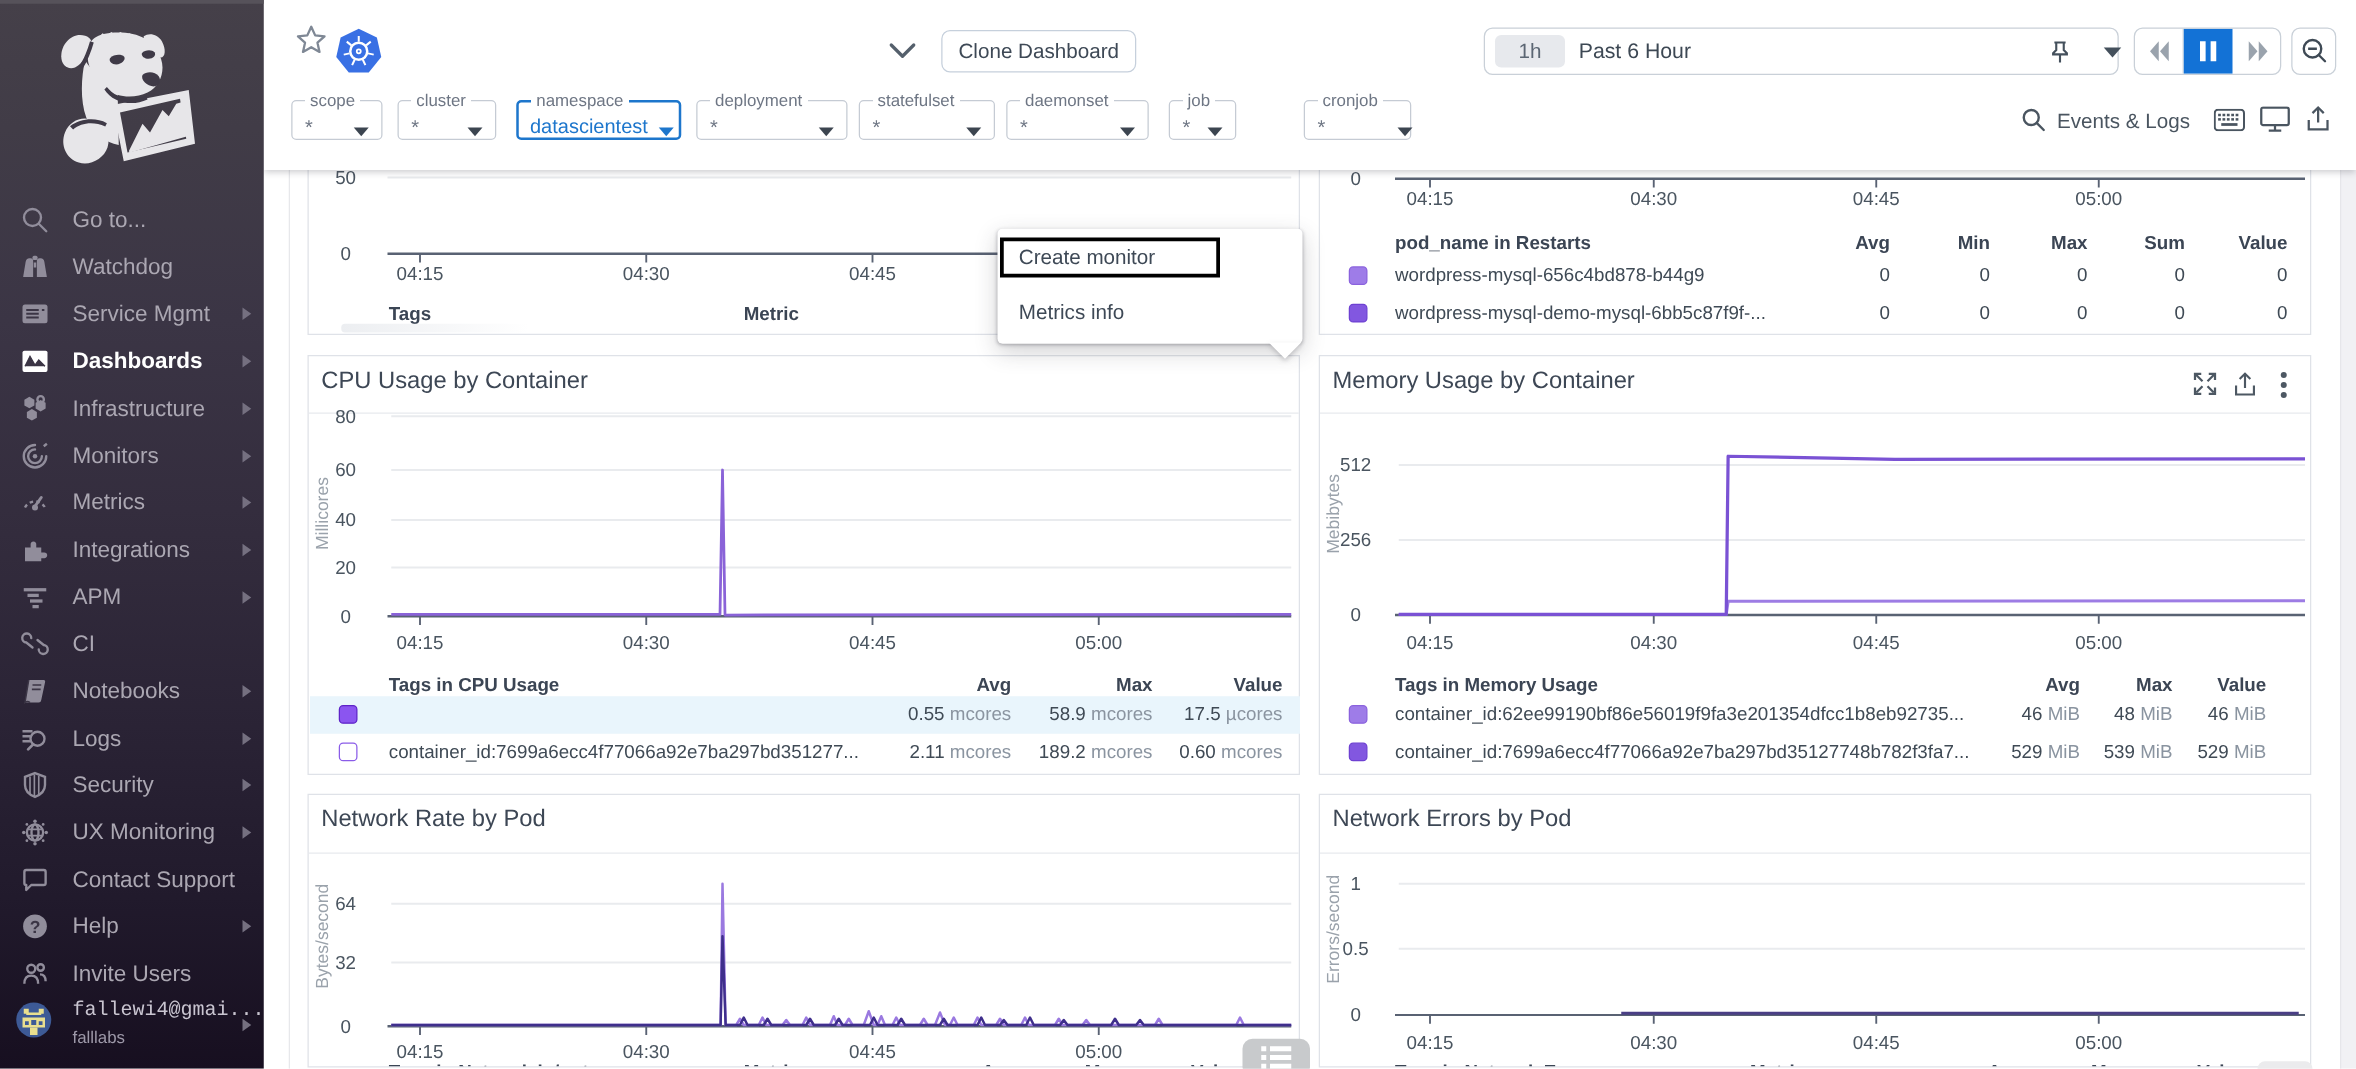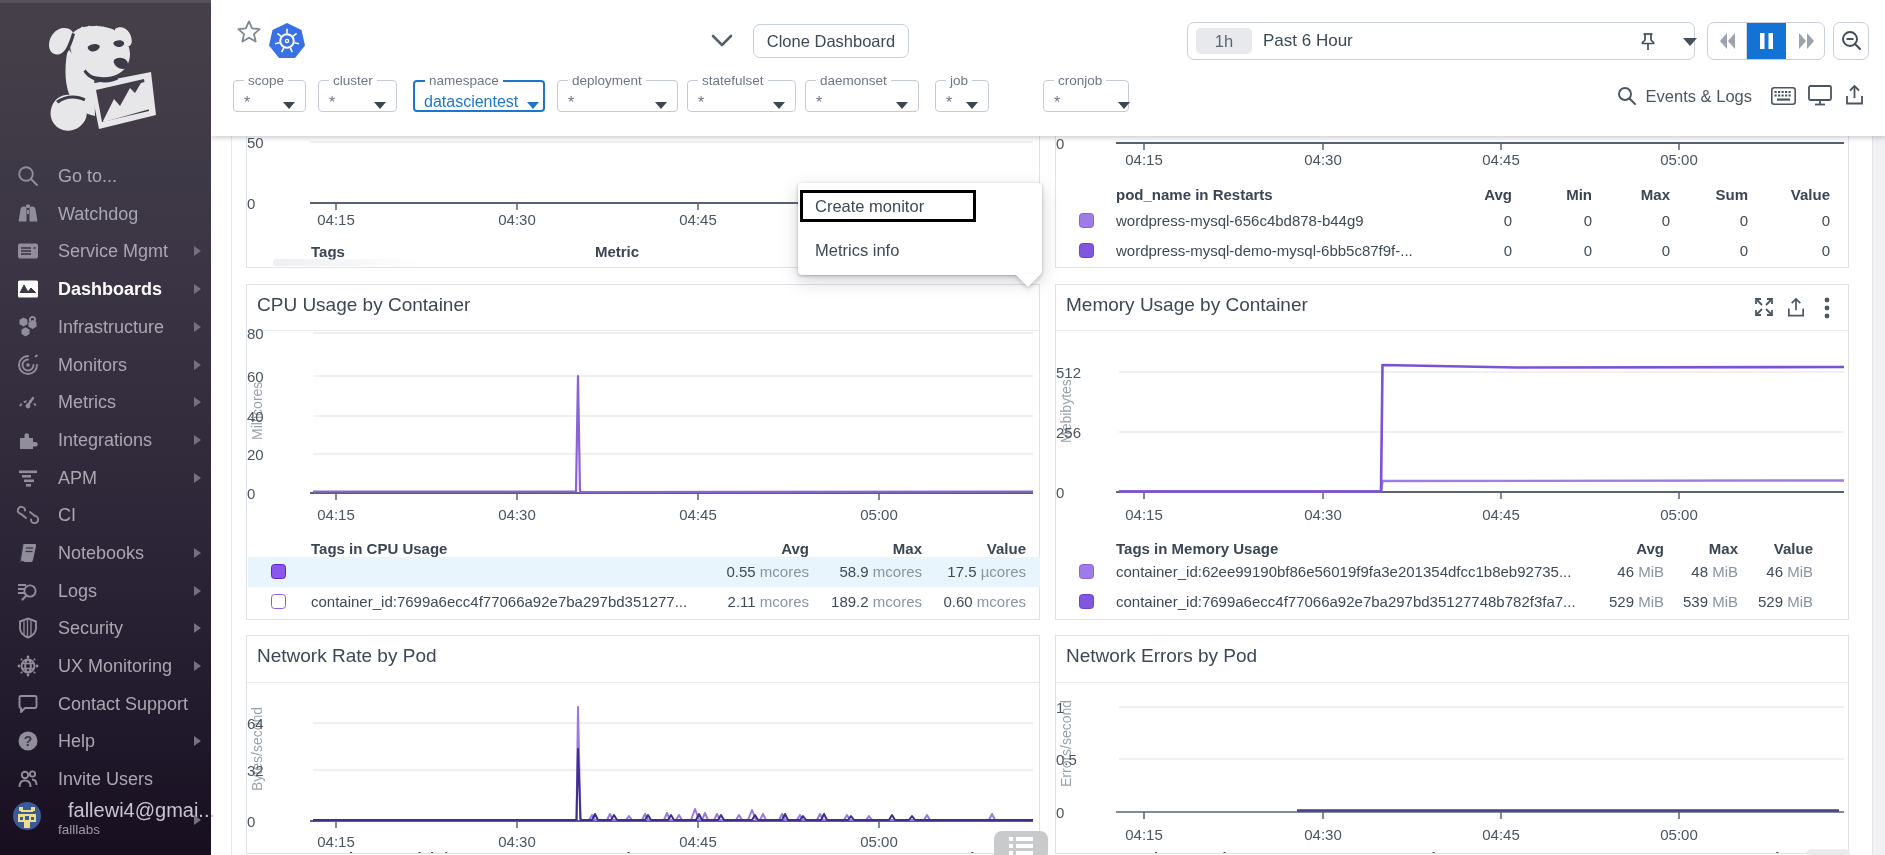--- a/index.html
+++ b/index.html
@@ -14,21 +14,21 @@
 #logo { position:absolute; left:0; top:0; }
 .navitem { position:absolute; left:0; width:211px; height:38px; }
 .navitem .ic { position:absolute; left:16px; top:50%; transform:translateY(-50%); width:24px; height:24px; }
 .navitem .lbl { position:absolute; left:58px; top:50%; transform:translateY(-50%);
   font-size:18px; color:#aba7b2; white-space:nowrap; }
 .navitem.active .lbl { color:#fff; font-weight:bold; }
 .navitem .arrow { position:absolute; right:10px; top:50%; transform:translateY(-50%);
   width:0; height:0; border-left:7px solid #757080; border-top:5px solid transparent; border-bottom:5px solid transparent; }
 .userrow { position:absolute; left:0; top:797px; width:211px; height:50px; }
 .userrow .av { position:absolute; left:12px; top:4px; }
-.userrow .l1 { position:absolute; left:68px; top:2px; font-size:20px; color:#c9c5d0; white-space:nowrap; }
+.userrow .l1 { position:absolute; left:58px; top:2px; font-size:16px; color:#c9c5d0; white-space:nowrap;font-family:Liberation Mono, monospace; }
 .userrow .l2 { position:absolute; left:58px; top:25px; font-size:13.5px; color:#9d98a8; }
 .userrow .arrow { position:absolute; right:10px; top:18px;
   width:0; height:0; border-left:7px solid #757080; border-top:5px solid transparent; border-bottom:5px solid transparent; }
 
 #topbar { position:absolute; left:211px; top:0; width:1674px; height:136px; background:#fff;
   box-shadow:0 2px 5px rgba(60,60,70,0.25); z-index:50; }
 #star { position:absolute; left:25px; top:19px; }
 #k8slogo { position:absolute; left:57px; top:22px; }
 #dtitle { position:absolute; left:104px; top:20px; font-size:30px; color:#2d3a49; letter-spacing:0.7px; }
 #titlecaret { position:absolute; left:499px; top:33px; }
@@ -58,21 +58,21 @@
 #zoomout { position:absolute; left:1622px; top:22px; width:36px; height:38px; border:1px solid #c9d0d8; border-radius:7px; }
 #evlogs { position:absolute; left:1405px; top:84px; height:28px; font-size:16.5px; color:#4a5560; }
 
 #content { position:absolute; left:211px; top:0; width:1674px; height:855px; background:#fff; z-index:10; }
 #leftline { position:absolute; left:20px; top:136px; width:1px; height:719px; background:#e7e8eb; }
 #scrollbar { position:absolute; left:1661px; top:136px; width:13px; height:719px; background:#f1f1f4; border-left:1px solid #e6e6ea; }
 .card { position:absolute; background:#fff; border:1px solid #dfe2e8; }
 .card .ctitle { position:absolute; left:10px; top:9px; font-size:19px; color:#3d4755; }
 .card .tdiv { position:absolute; left:0; width:100%; height:1px; background:#e8eaee; }
 svg text { font-family:"Liberation Sans", sans-serif; }
-.ylab { position:absolute; left:0; width:59px; text-align:left; font-size:15px; color:#4a5560; }
+.ylab { position:absolute; left:0; width:59px; text-align:center; font-size:15px; color:#4a5560; }
 .xlab { position:absolute; width:60px; text-align:center; font-size:15px; color:#4a5560; }
 .yunit { position:absolute; left:2px; width:28px; font-size:14px; color:#9aa2ab;
   writing-mode:vertical-rl; transform:rotate(180deg); height:120px; text-align:center; }
 .th { position:absolute; font-size:15px; font-weight:bold; color:#3b4554; white-space:nowrap; }
 .tc { position:absolute; font-size:15px; color:#3f4a55; white-space:nowrap; }
 .rgt { width:120px; text-align:right; }
 .un { color:#8a94a0; }
 .sq { position:absolute; width:15px; height:15px; border:1.5px solid; border-radius:3.5px; }
 .hicons { position:absolute; right:14px; top:12px; width:80px; height:22px; }
 #legbtn1 { position:absolute; left:783px; top:831px; width:54px; height:30px; background:#c8cacc;

